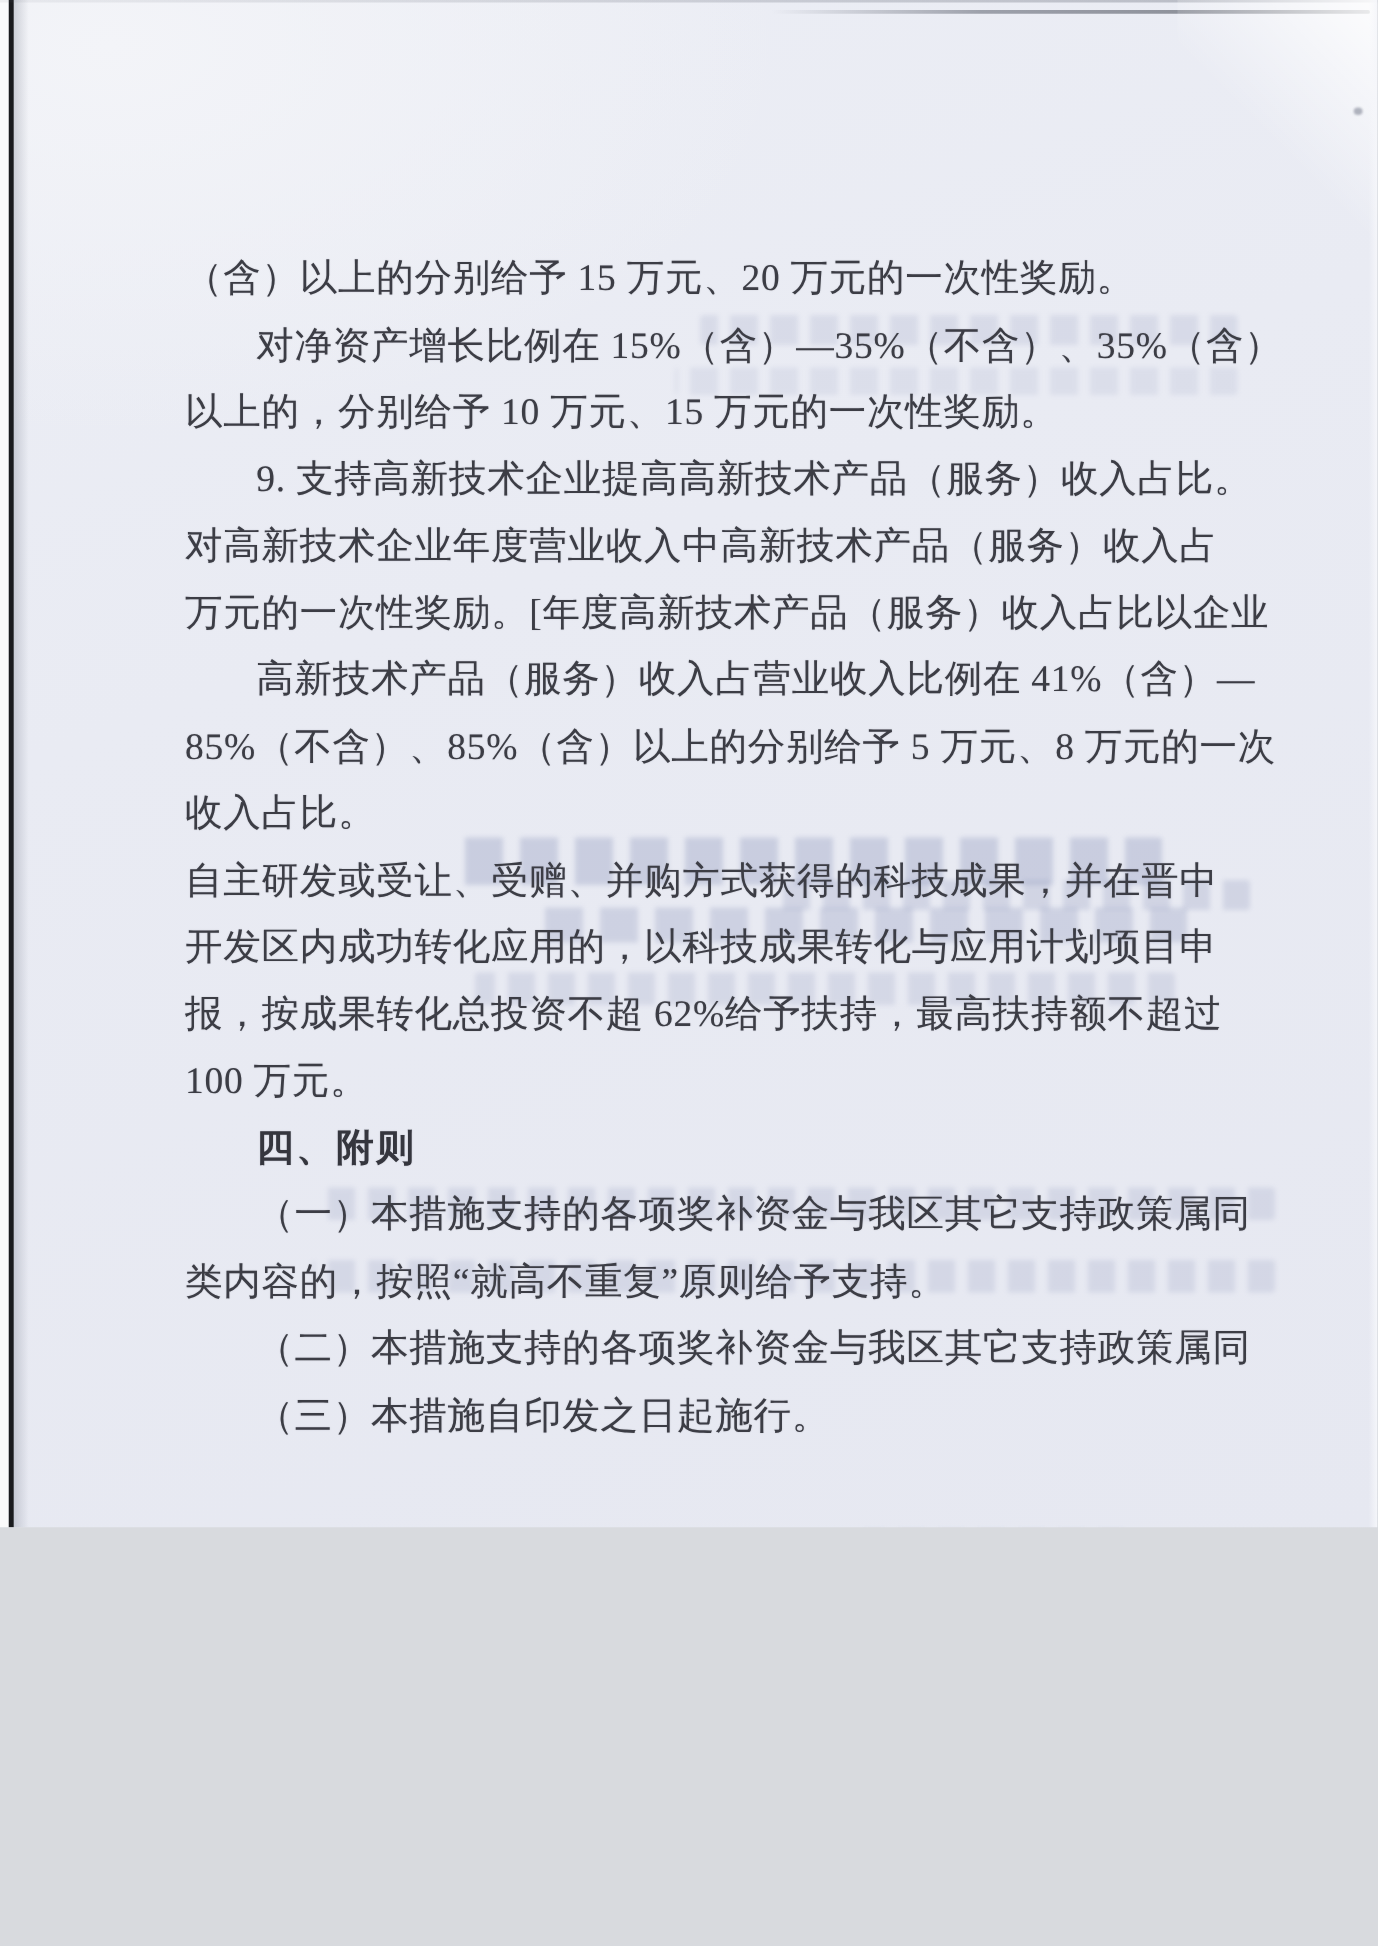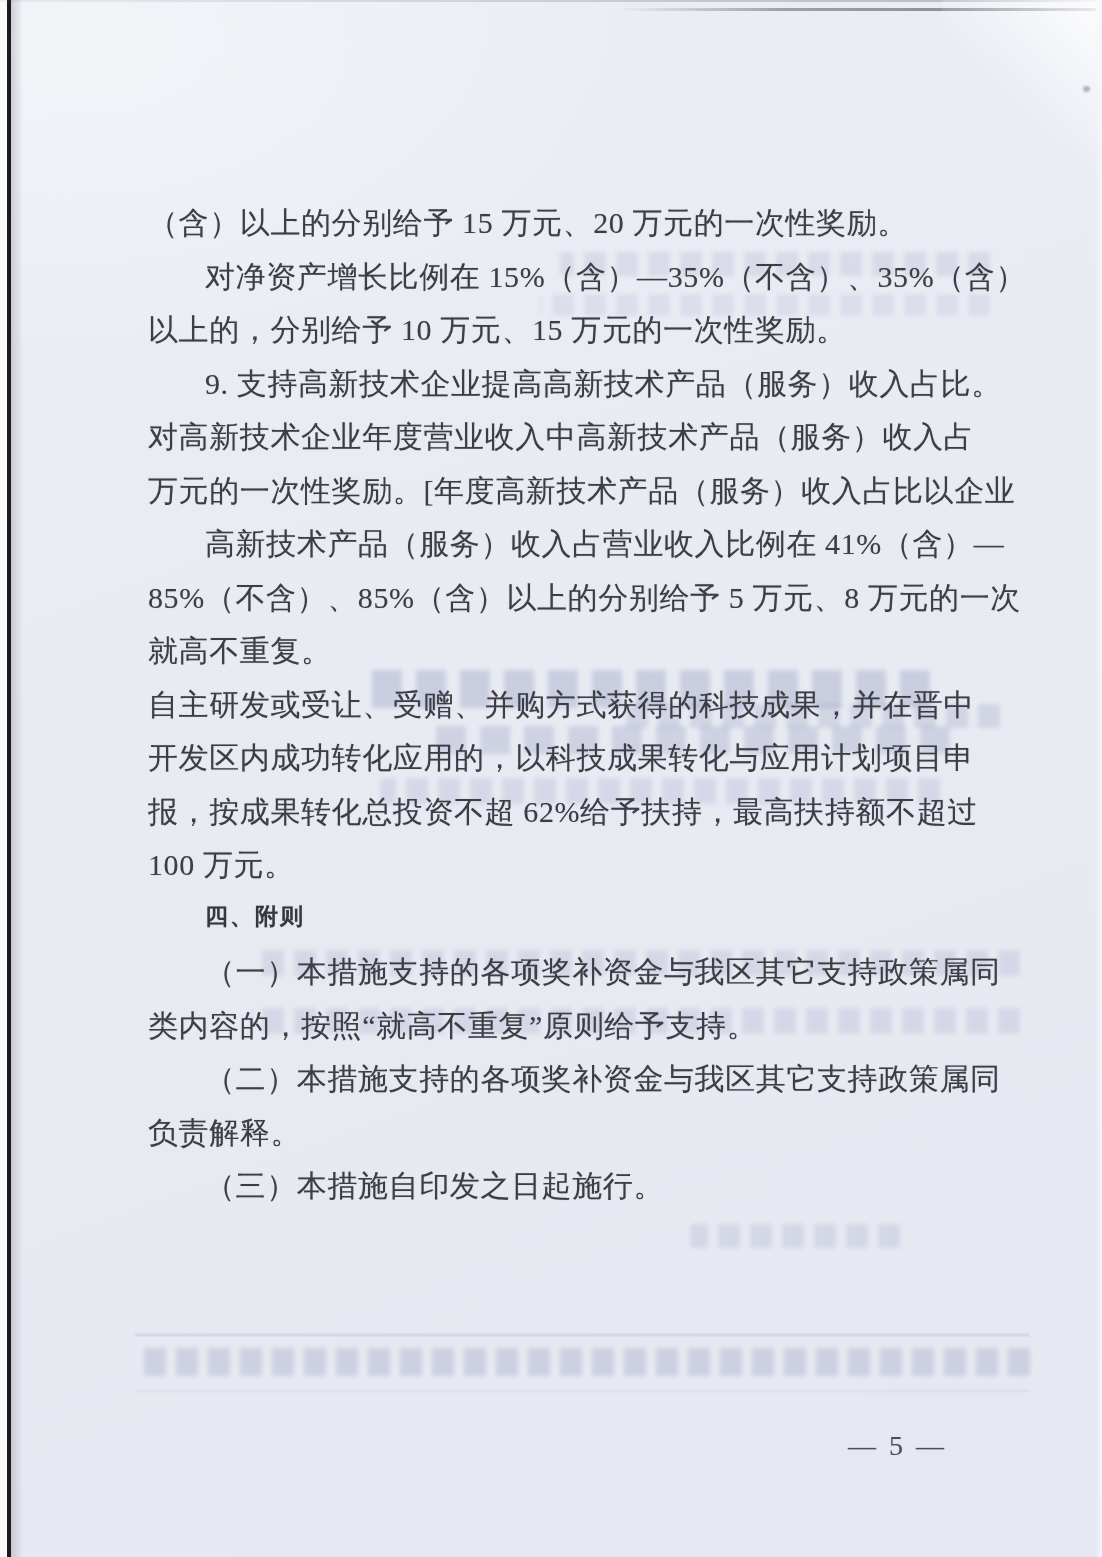--- a/index.html
+++ b/index.html
@@ -1,19 +1,19 @@
 <!DOCTYPE html>
 <html><head>
 <meta charset="utf-8">
 <style>
   html, body { margin: 0; padding: 0; background: #d8dade; }
   .page {
     position: relative;
     width: 1102px;
-    height: 1557px;
+    height: 1222px;
     overflow: hidden;
     background:
       radial-gradient(ellipse 900px 520px at 8% 3%, #f3f4f8 0%, rgba(243,244,248,0) 60%),
       linear-gradient(160deg, #eceef5 0%, #e9ebf3 38%, #e6e8f1 100%);
     font-family: "Liberation Serif", "DejaVu Serif", serif;
   }
 
   
   .edge-white-strip { position: absolute; left: 0; top: 0; width: 7px; height: 100%; background: #fafafb; }
   .edge-black-line  { position: absolute; left: 7px; top: 0; width: 4px; height: 100%; background: #1a1b1e; }
@@ -41,22 +41,22 @@
     position: absolute;
     left: 148px;
     top: 196px;
     width: 810px;
     font-size: 30px;
     color: #3c3d45;
     text-shadow: 0 0 1px rgba(70,72,84,.35);
   }
   .line { height: 53.5px; line-height: 53.5px; white-space: nowrap; letter-spacing: .6px; }
   .line.indent { text-indent: 57px; }
-  .line.hei { font-family: Liberation Mono, monospace; font-weight: bold;
-              font-size: 23px; letter-spacing: 2px; color: #35363e; }
+  .line.hei { font-family: Liberation Serif, serif; font-weight: bold;
+              font-size: 30px; letter-spacing: 2px; color: #35363e; }
 
   .page-number {
     position: absolute;
     left: 848px;
     top: 1430px;
     font-size: 28px;
     letter-spacing: 3px;
     color: #4b4c55;
     text-shadow: 0 0 1px rgba(70,72,84,.3);
   }
@@ -90,28 +90,27 @@
 
   <div class="textblock">
       <div class="line">（含）以上的分别给予 15 万元、20 万元的一次性奖励。</div>
       <div class="line indent">对净资产增长比例在 15%（含）—35%（不含）、35%（含）</div>
       <div class="line">以上的，分别给予 10 万元、15 万元的一次性奖励。</div>
       <div class="line indent">9. 支持高新技术企业提高高新技术产品（服务）收入占比。</div>
       <div class="line">对高新技术企业年度营业收入中高新技术产品（服务）收入占</div>
       <div class="line">万元的一次性奖励。[年度高新技术产品（服务）收入占比以企业</div>
       <div class="line indent">高新技术产品（服务）收入占营业收入比例在 41%（含）—</div>
       <div class="line">85%（不含）、85%（含）以上的分别给予 5 万元、8 万元的一次</div>
-      <div class="line">就高不重复。</div>
+      <div class="line">收入占比。</div>
       <div class="line">自主研发或受让、受赠、并购方式获得的科技成果，并在晋中</div>
       <div class="line">开发区内成功转化应用的，以科技成果转化与应用计划项目申</div>
       <div class="line">报，按成果转化总投资不超 62%给予扶持，最高扶持额不超过</div>
       <div class="line">100 万元。</div>
       <div class="line indent hei">四、附则</div>
       <div class="line indent">（一）本措施支持的各项奖补资金与我区其它支持政策属同</div>
       <div class="line">类内容的，按照“就高不重复”原则给予支持。</div>
       <div class="line indent">（二）本措施支持的各项奖补资金与我区其它支持政策属同</div>
-      <div class="line">负责解释。</div>
       <div class="line indent">（三）本措施自印发之日起施行。</div>
     </div>
 
   <div class="page-number">— 5 —</div>
 
 </div>
 
 </body></html>

